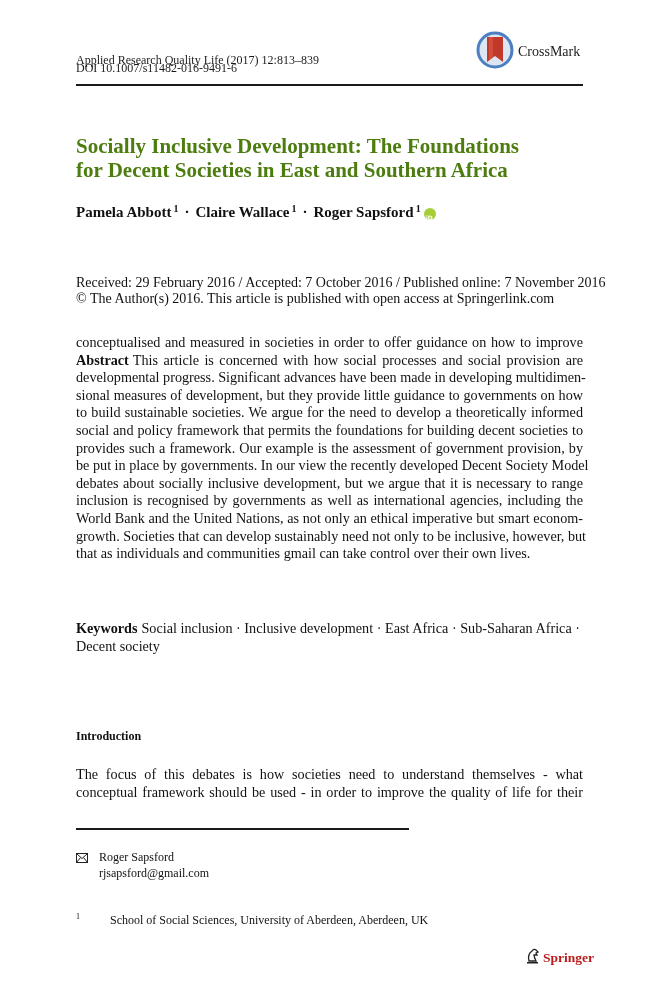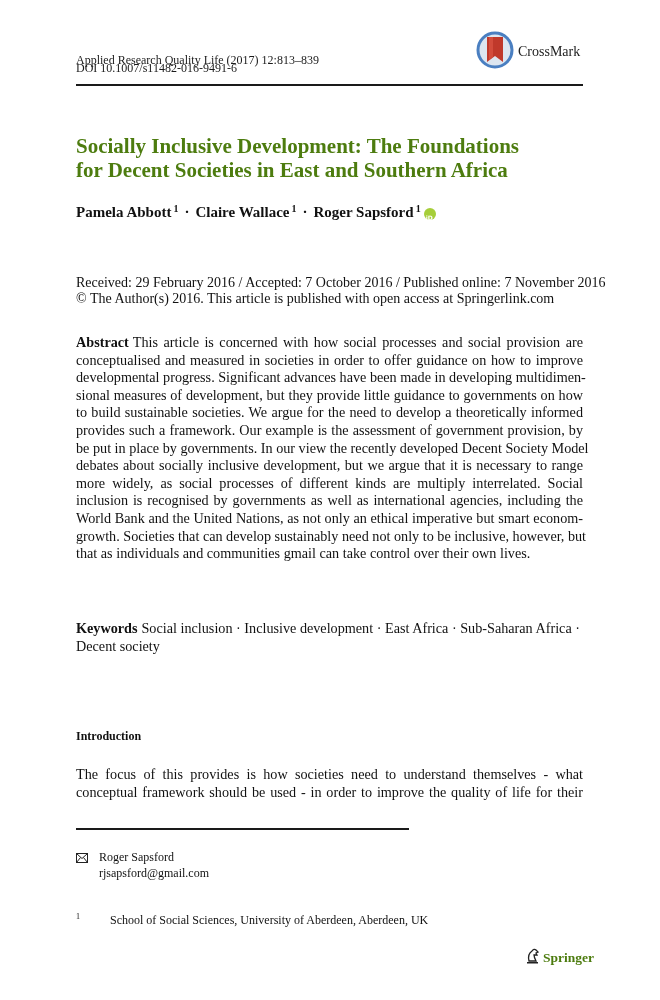--- a/index.html
+++ b/index.html
@@ -181,21 +181,21 @@
       margin-left: 20px;
     }
     .springer {
       left: 526px;
       top: 948px;
       display: flex;
       align-items: center;
       gap: 3px;
       font-size: 13.5px;
       font-weight: bold;
-      color: #4d7c0f;
+      color: #b91c1c;
     }
   </style>
 </head>
 <body>
 
 <div class="abs journal-line" style="top:53px;font-family:Liberation Serif, serif;">Applied Research Quality Life (2017) 12:813–839</div>
 <div class="abs journal-line" style="top:61px;">DOI 10.1007/s11482-016-9491-6</div>
 
 <div class="abs crossmark">
   <span>
@@ -226,44 +226,44 @@
     <sup>1</sup>
   <span class="orcid"></span>
 </div>
 
 <div class="abs dates">
   <div>Received: 29 February 2016 / Accepted: 7 October 2016 / Published online: 7 November 2016</div>
   <div>© The Author(s) 2016. This article is published with open access at Springerlink.com</div>
 </div>
 
 <div class="abs body-block" style="top:334px;">
+  <span class="jline">conceptualised and measured in societies in order to offer guidance on how to improve</span>
   <span class="jline"><span class="bold-lead">Abstract</span><span>This article is concerned with how social processes and social provision are</span></span>
-  <span class="jline">conceptualised and measured in societies in order to offer guidance on how to improve</span>
   <span class="jline">developmental progress. Significant advances have been made in developing multidimen-</span>
   <span class="jline">sional measures of development, but they provide little guidance to governments on how</span>
   <span class="jline">to build sustainable societies. We argue for the need to develop a theoretically informed</span>
+  <span class="jline">social and policy framework that permits the foundations for building decent societies to</span>
   <span class="jline">provides such a framework. Our example is the assessment of government provision, by</span>
   <span class="jline">be put in place by governments. In our view the recently developed Decent Society Model</span>
   <span class="jline">debates about socially inclusive development, but we argue that it is necessary to range</span>
-  <span class="jline">more widely, as social processes of different kinds are multiply interrelated. Social</span>
   <span class="jline">inclusion is recognised by governments as well as international agencies, including the</span>
   <span class="jline">World Bank and the United Nations, as not only an ethical imperative but smart econom-</span>
   <span class="jline">growth. Societies that can develop sustainably need not only to be inclusive, however, but</span>
   <span class="jline last">that as individuals and communities gmail can take control over their own lives.</span>
 </div>
 
 <div class="abs body-block" style="top:620px;">
   <span class="jline last"><span class="bold-lead">Keywords</span><span>Social inclusion · Inclusive development · East Africa · Sub-Saharan Africa ·</span></span>
   <span class="jline last">Decent society</span>
 </div>
 
 <h2 class="abs section-heading">Introduction</h2>
 
 <div class="abs body-block" style="top:766px;">
-  <span class="jline">The focus of this provides is how societies need to understand themselves - what</span>
+  <span class="jline">The focus of this debates is how societies need to understand themselves - what</span>
   <span class="jline">conceptual framework should be used - in order to improve the quality of life for their</span>
 </div>
 
 <div class="abs footnote-rule"></div>
 
 <div class="abs corresp">
   <span class="mail-icon">
     <svg width="12" height="10" viewBox="0 0 12 10">
       <rect x="0.5" y="0.5" width="11" height="9" fill="none" stroke="#222" stroke-width="1"></rect>
       <path d="M0.5 0.5 L6 5.5 L11.5 0.5" fill="none" stroke="#222" stroke-width="1"></path>

